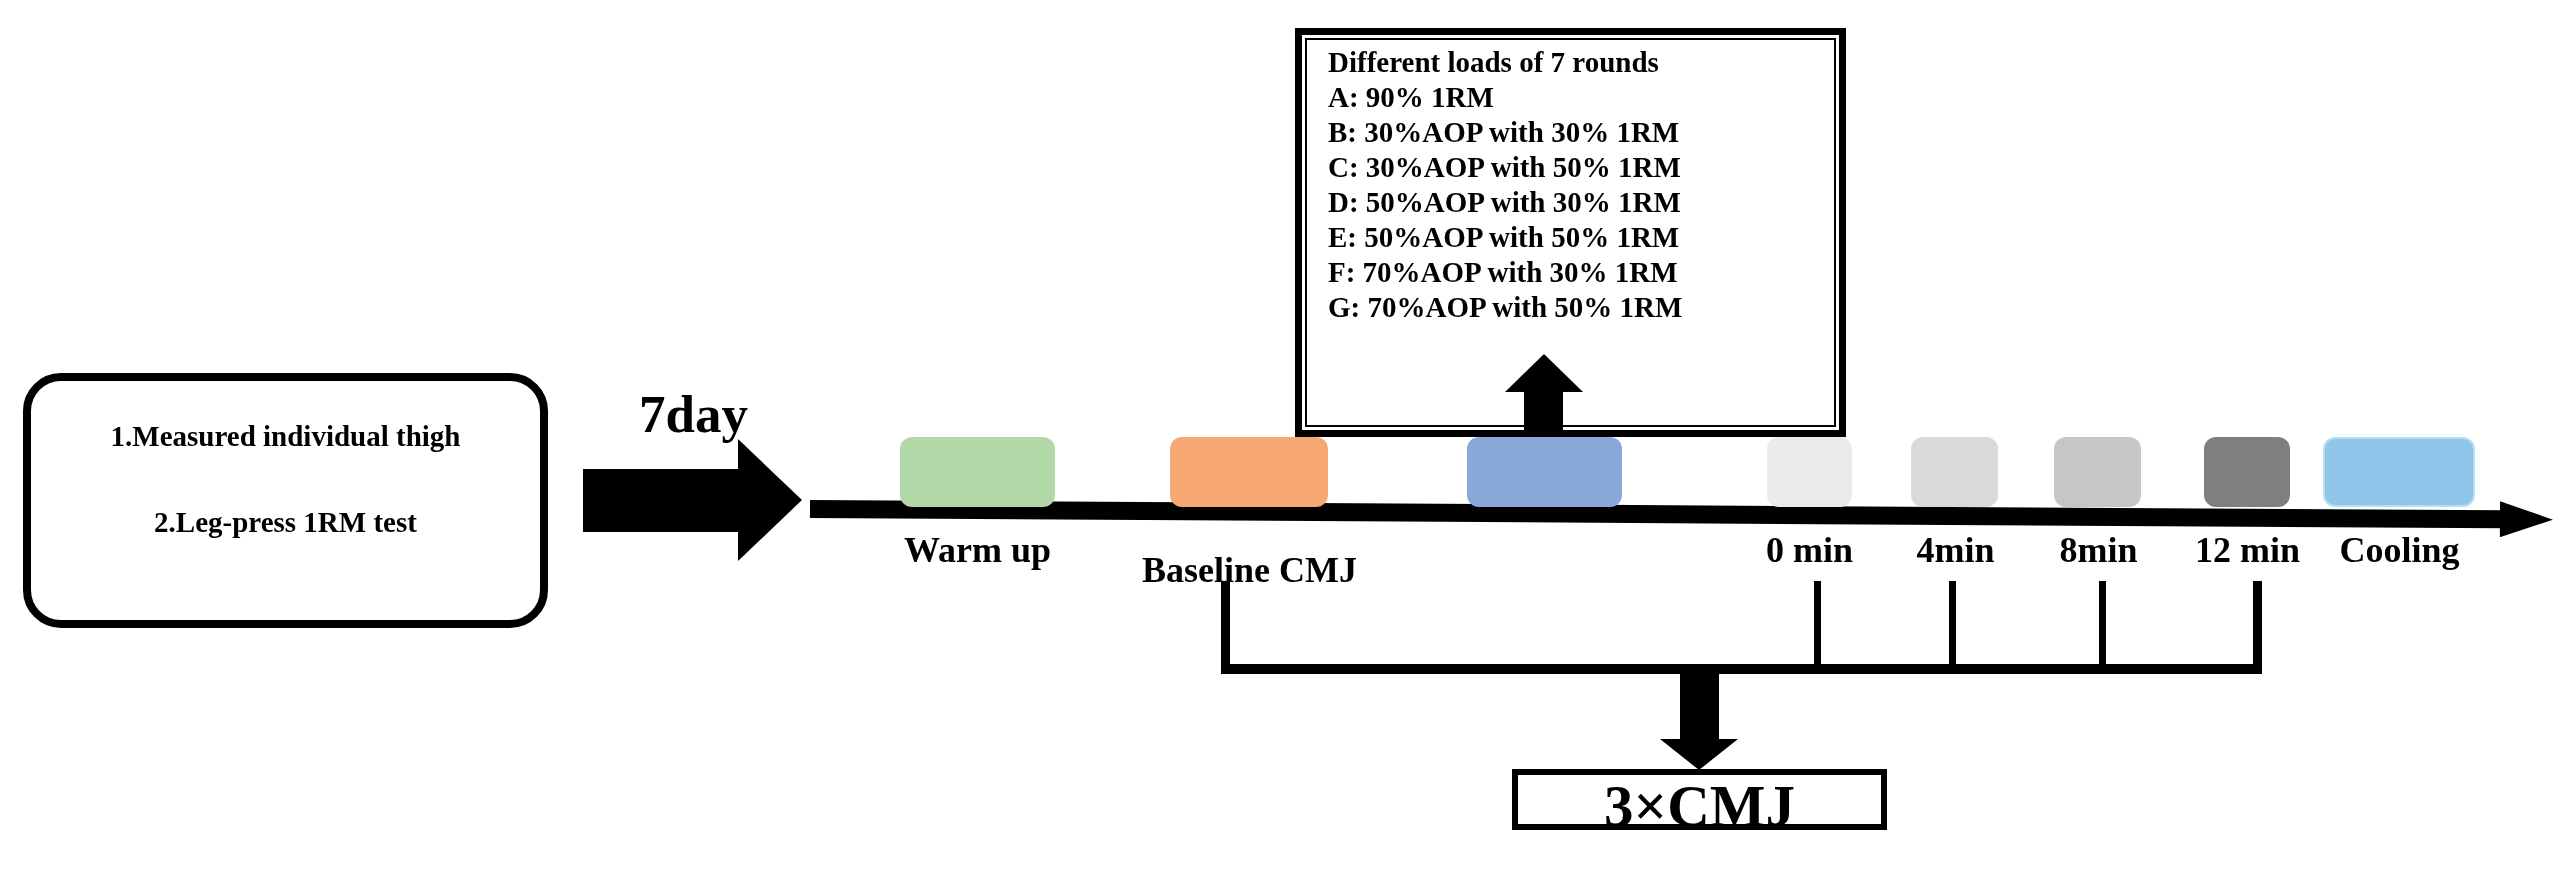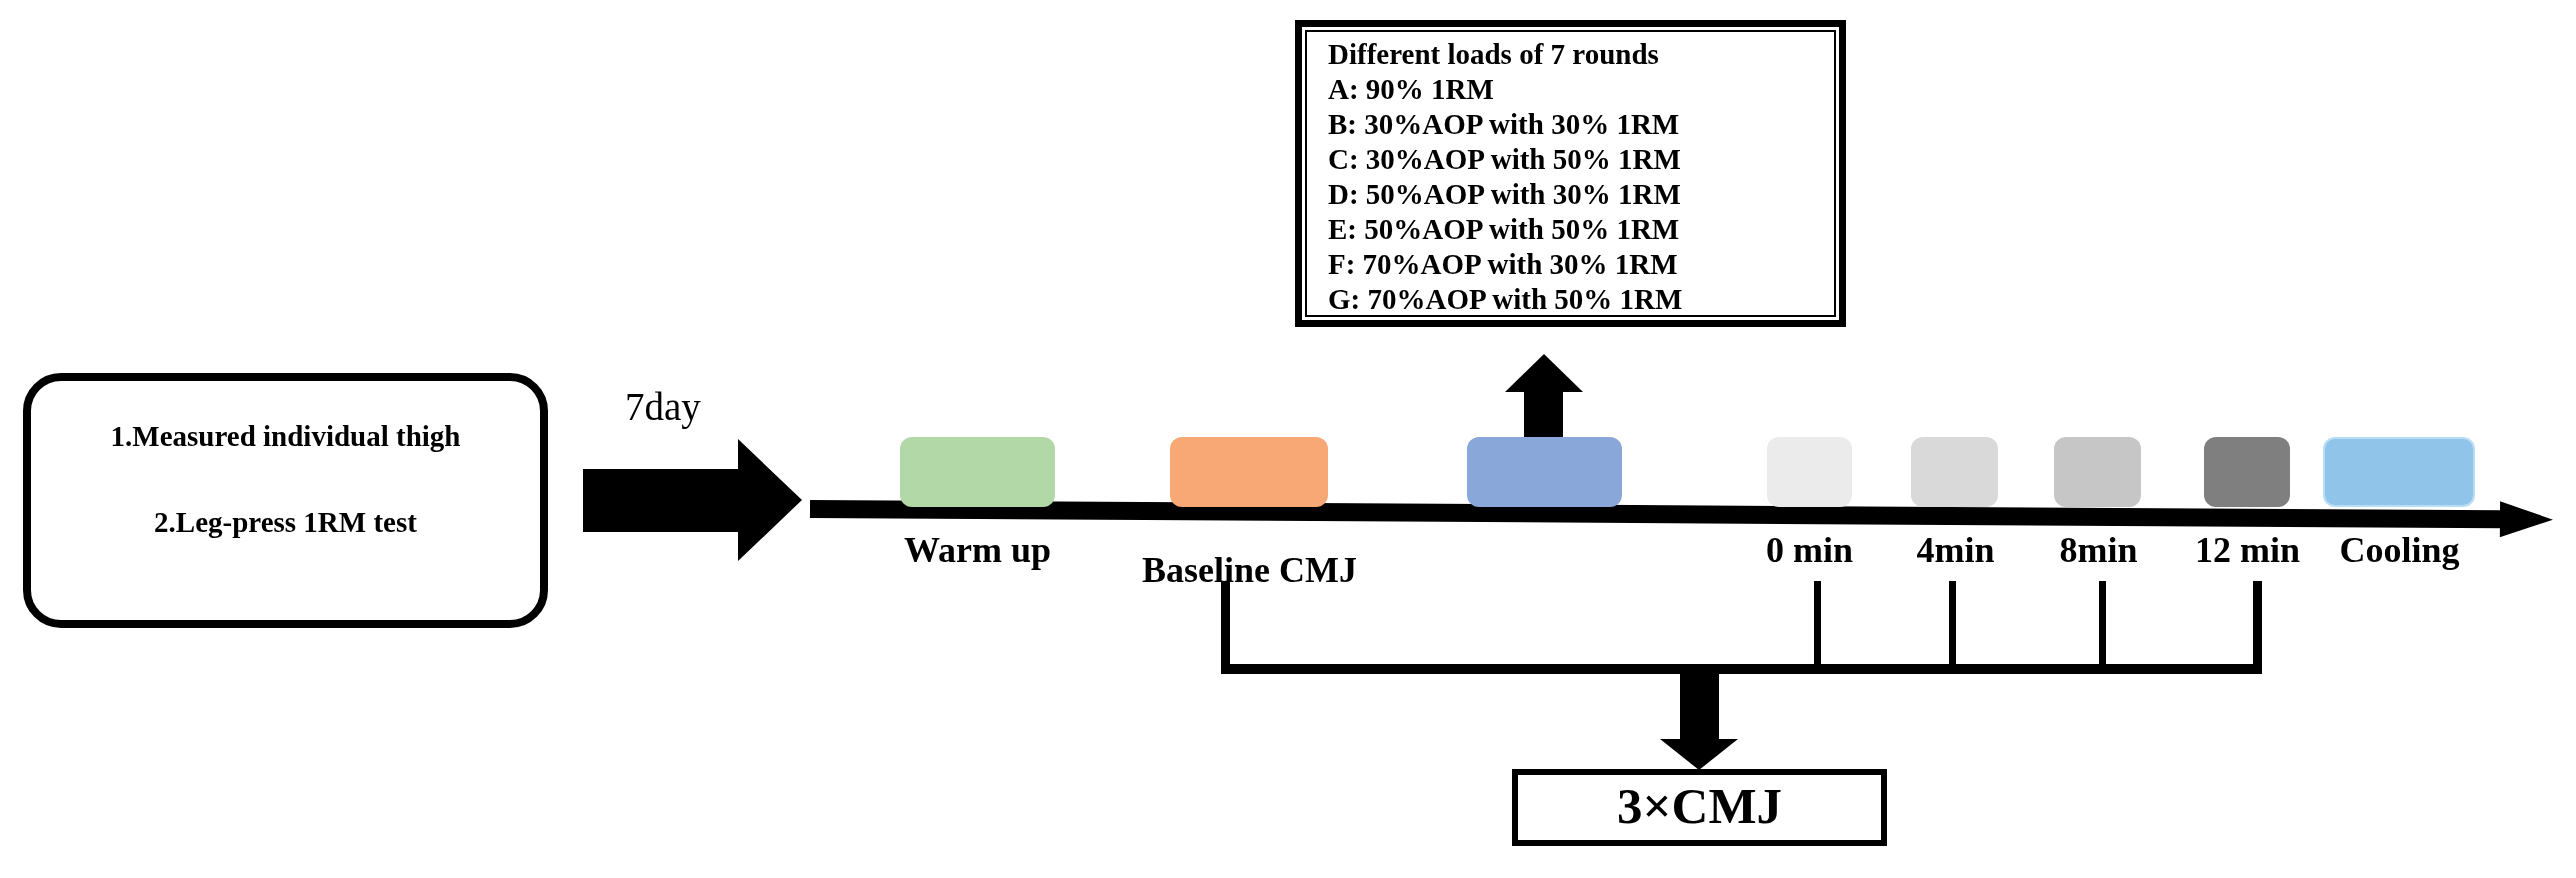--- a/index.html
+++ b/index.html
@@ -8,27 +8,27 @@
     font-family:"Liberation Serif", serif;color:#000;overflow:hidden;
   }
   .abs{position:absolute;box-sizing:border-box;}
 
   
   .pretest-box{left:23px;top:373px;width:525px;height:255px;border:8.6px solid #000;border-radius:38px;
     text-align:center;font-weight:bold;font-size:29px;line-height:39px;padding-top:36px;}
   .pretest-gap{margin-top:47px;}
 
   
-  .interval-label{left:625px;top:384px;width:137px;font-size:39px;}
+  .interval-label{left:625px;top:384px;width:137px;font-size:53px;text-align:center;font-weight:bold;}
   .big-arrow-shaft{left:583px;top:469px;width:159px;height:63px;background:#000;}
   .big-arrow-head{left:738px;top:439px;width:0;height:0;
     border-top:61px solid transparent;border-bottom:61px solid transparent;border-left:64px solid #000;}
 
   
-  .loads-box{left:1295px;top:20px;width:551px;height:307px;border:7.7px solid #000;padding:3.4px;}
+  .loads-box{left:1295px;top:28px;width:551px;height:409px;border:7.7px solid #000;padding:3.4px;}
   .loads-inner{box-sizing:border-box;width:100%;height:100%;border:2.6px solid #000;
     padding:5.1px 8.6px 0 20.6px;font-weight:bold;font-size:29px;line-height:35px;white-space:nowrap;}
 
   
   .up-arrow-head{left:1505px;top:354px;width:0;height:0;
     border-left:39px solid transparent;border-right:39px solid transparent;border-bottom:38px solid #000;}
   .up-arrow-shaft{left:1524px;top:390px;width:39px;height:53px;background:#000;}
 
   
   .timeline{left:810px;top:491px;width:1748px;height:36px;transform:rotate(0.35deg);transform-origin:left center;}
@@ -65,22 +65,22 @@
   .bv-right{left:2253px;}
   .bracket-tick{top:581px;width:6.9px;height:93px;background:#000;}
   .bt-0{left:1814px;}
   .bt-4{left:1949px;}
   .bt-8{left:2099px;}
 
   
   .down-arrow-shaft{left:1680px;top:674px;width:39px;height:67px;background:#000;}
   .down-arrow-head{left:1660px;top:739px;width:0;height:0;
     border-left:39px solid transparent;border-right:39px solid transparent;border-top:31px solid #000;}
-  .cmj-box{left:1512px;top:769px;width:375px;height:77px;border:6.9px solid #000;
-    font-weight:bold;font-size:51px;line-height:63px;text-align:center;}
+  .cmj-box{left:1512px;top:769px;width:375px;height:61px;border:6.9px solid #000;
+    font-weight:bold;font-size:59px;line-height:63px;text-align:center;}
 </style>
 </head>
 <body>
 
 <div class="stage">
 
   <div class="abs pretest-box">
     <div>1.Measured individual thigh</div>
     <div class="pretest-gap">2.Leg-press 1RM test</div>
   </div>

